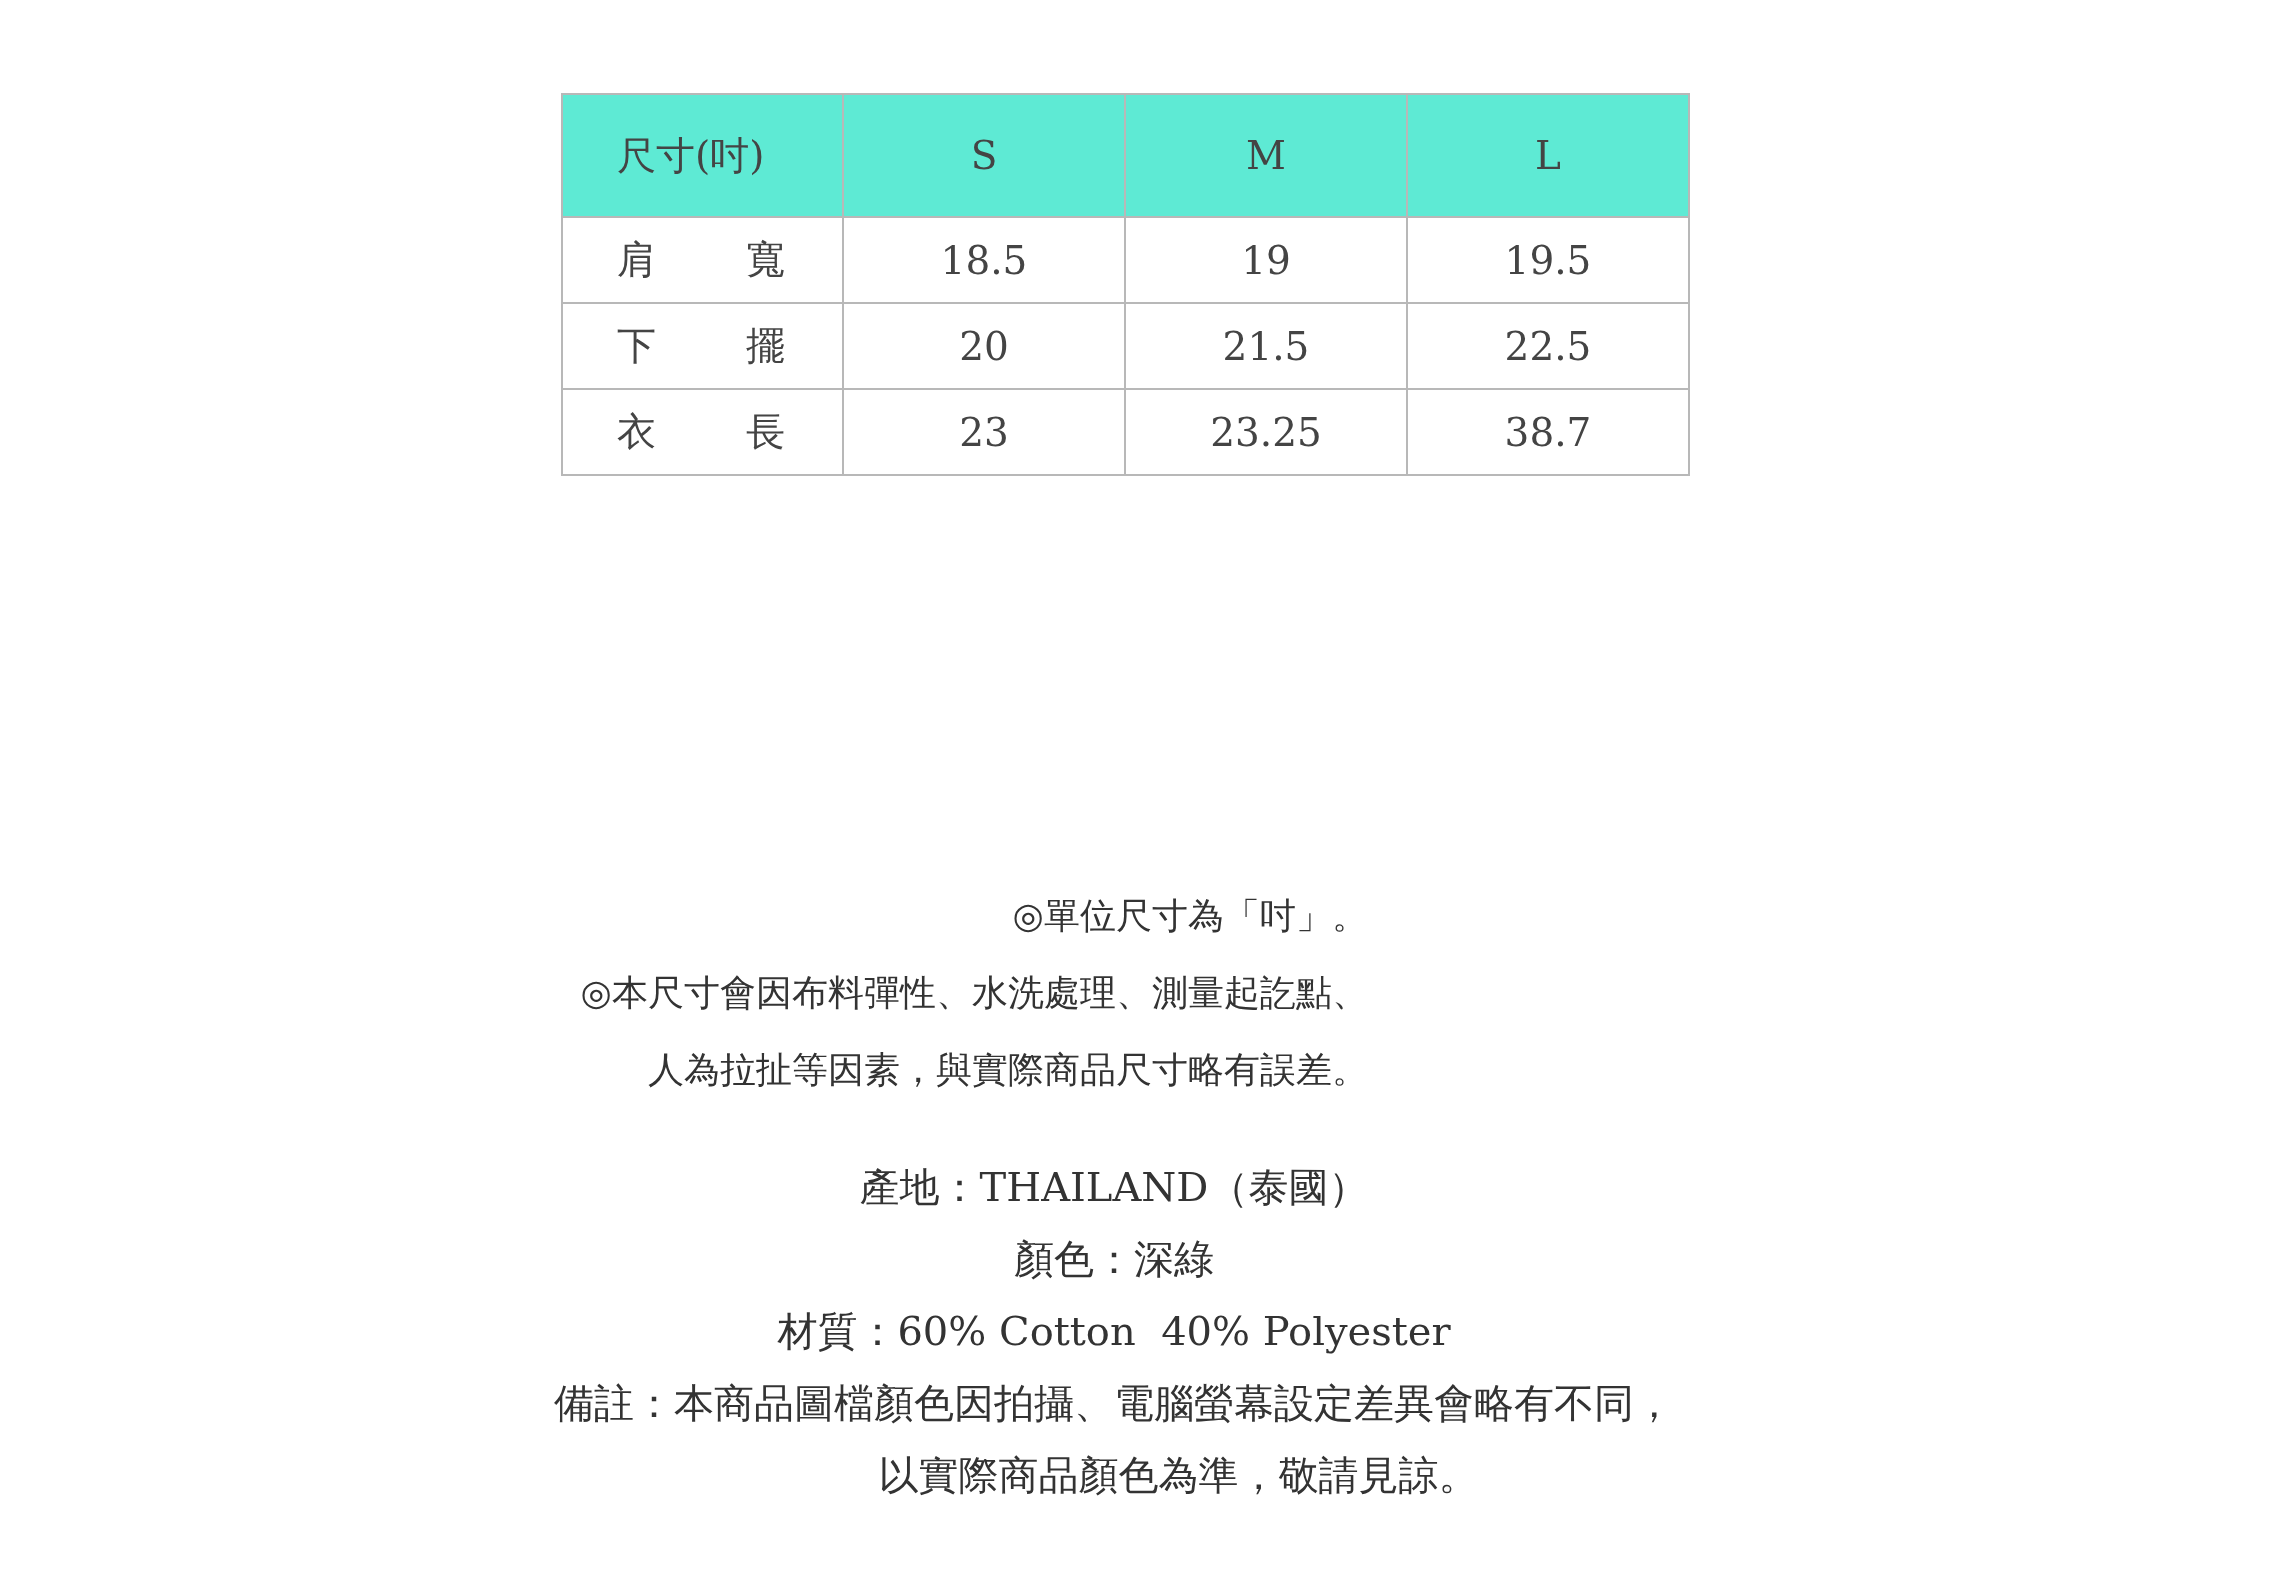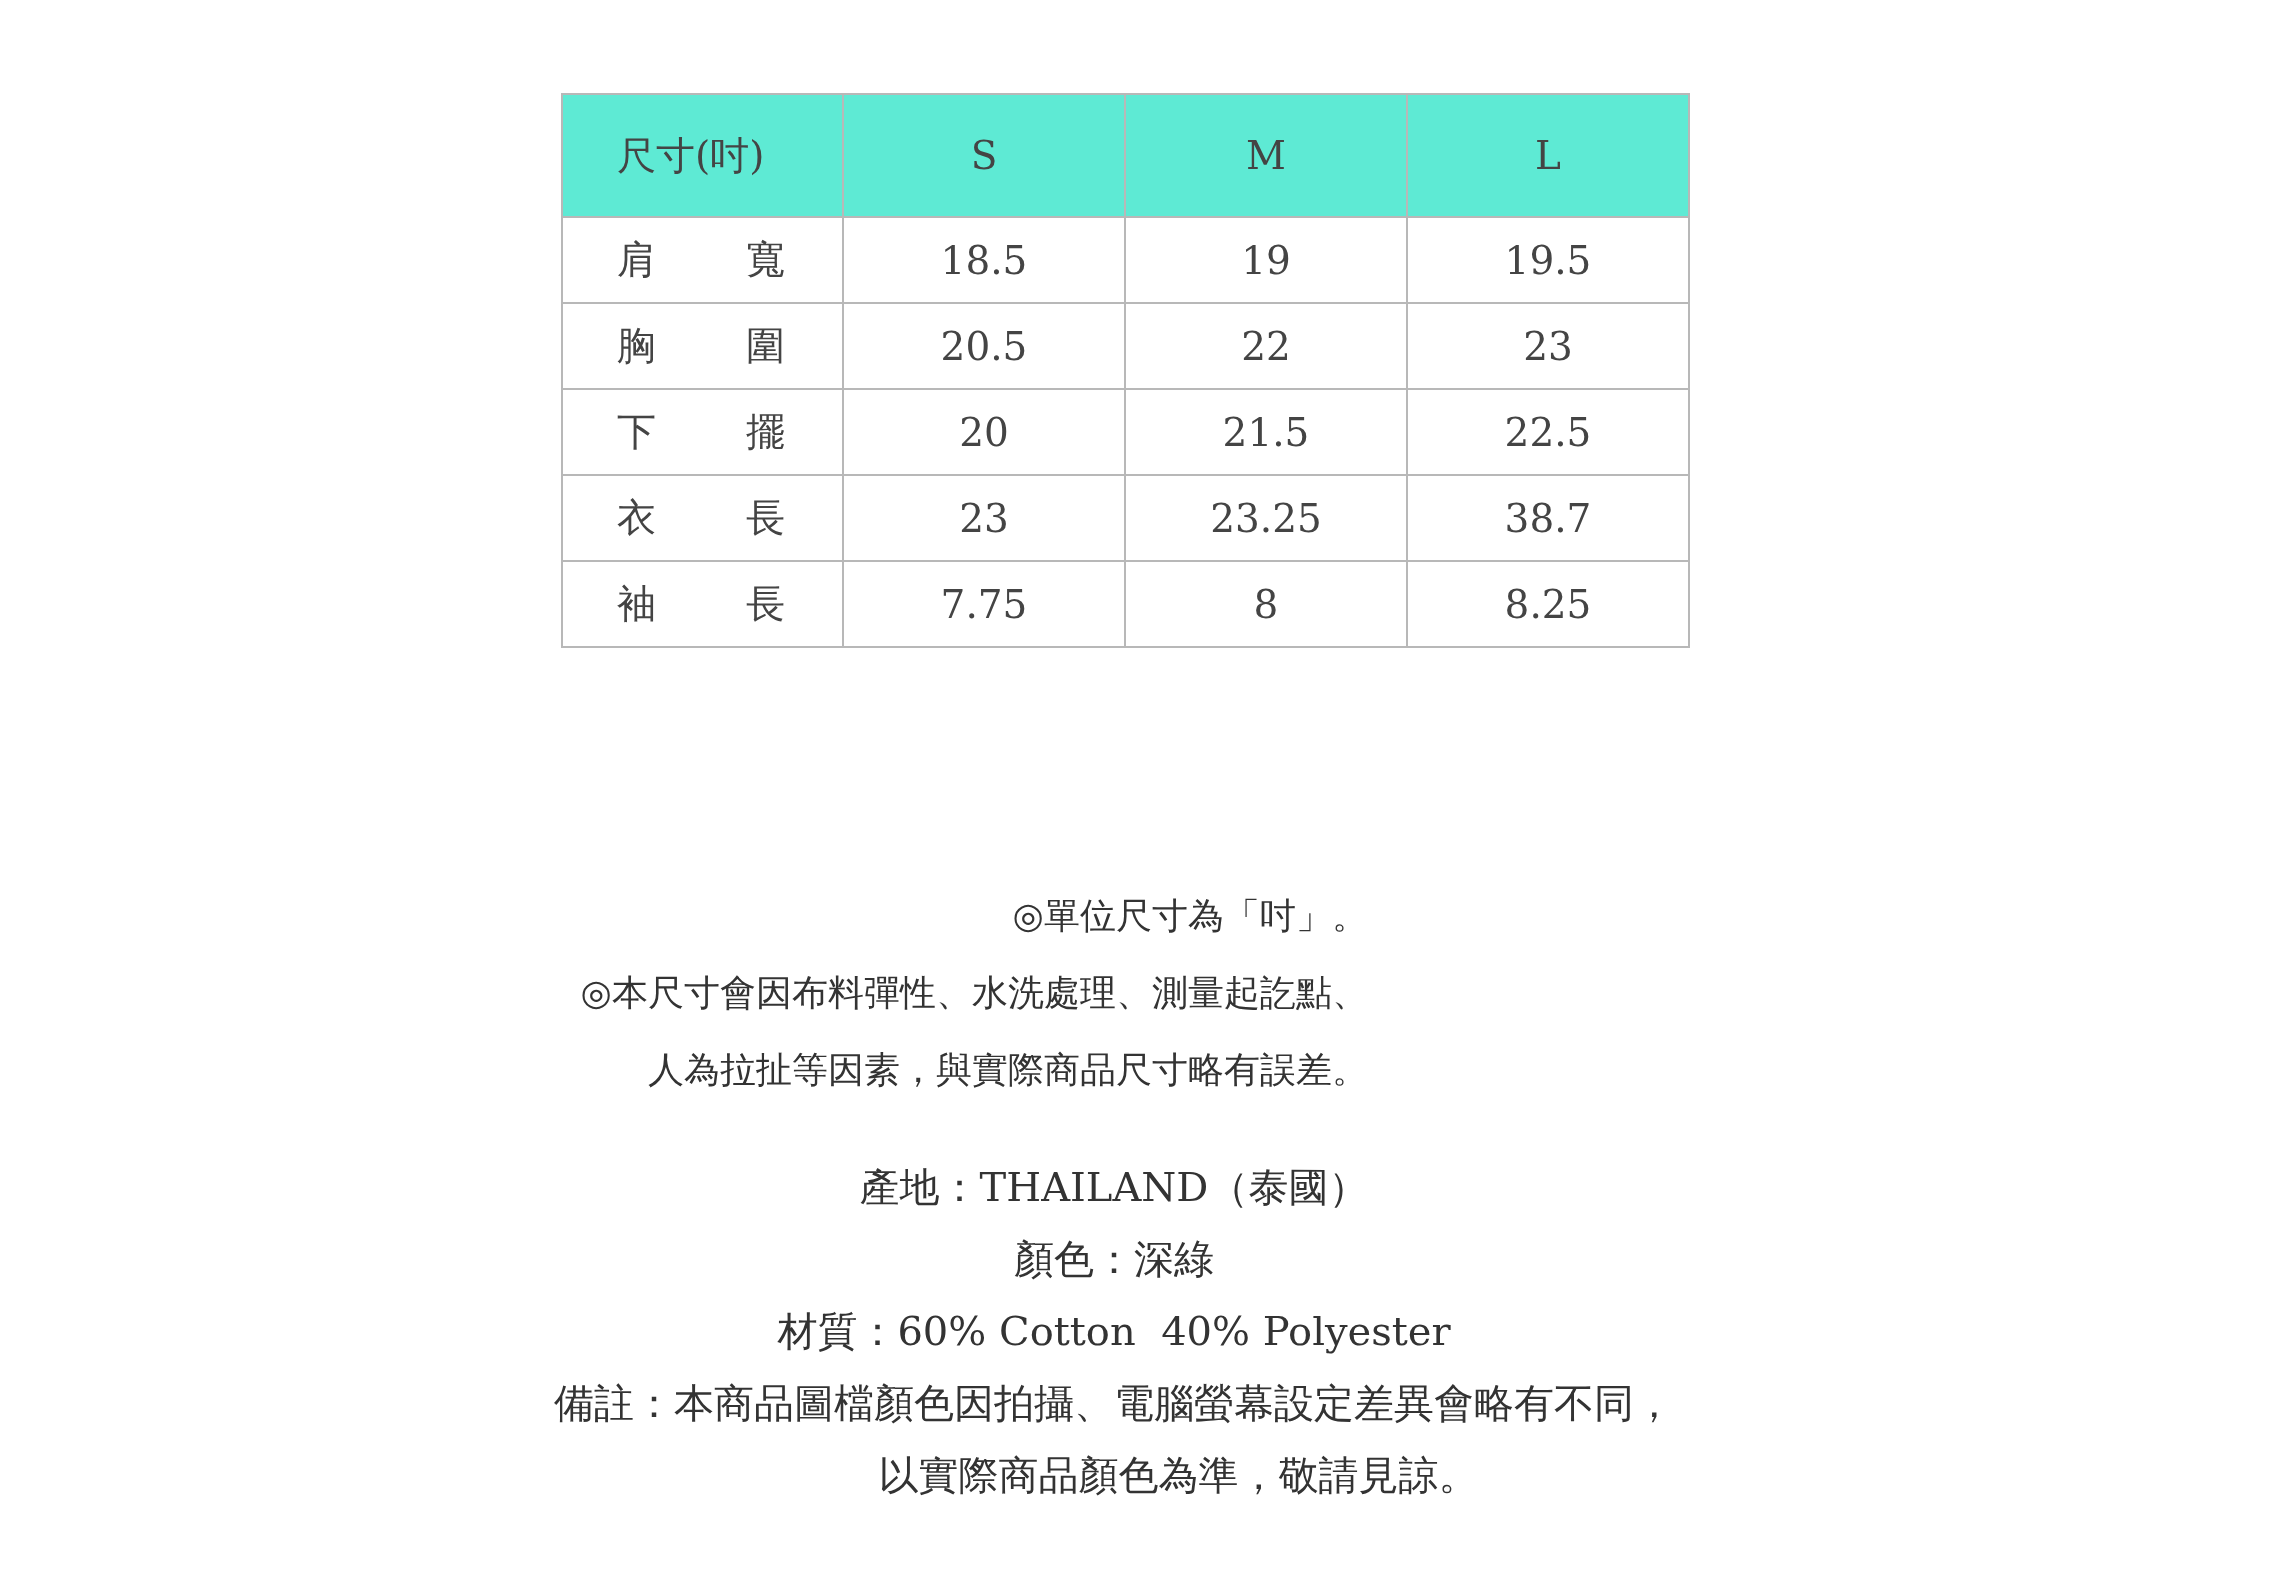--- a/index.html
+++ b/index.html
@@ -45,42 +45,30 @@
     </tr>
   </thead>
   <tbody>
     <tr>
       <td class="label"><span>肩</span><span class="sp"></span><span>寬</span></td>
       <td>18.5</td>
       <td>19</td>
       <td>19.5</td>
     </tr>
     <tr>
-      <td class="label"><span>胸</span><span class="sp"></span><span>圍</span></td>
-      <td>20.5</td>
-      <td>22</td>
-      <td>23</td>
-    </tr>
-    <tr>
       <td class="label"><span>下</span><span class="sp"></span><span>擺</span></td>
       <td>20</td>
       <td>21.5</td>
       <td>22.5</td>
     </tr>
     <tr>
       <td class="label"><span>衣</span><span class="sp"></span><span>長</span></td>
       <td>23</td>
       <td>23.25</td>
       <td>38.7</td>
-    </tr>
-    <tr>
-      <td class="label"><span>袖</span><span class="sp"></span><span>長</span></td>
-      <td>7.75</td>
-      <td>8</td>
-      <td>8.25</td>
     </tr>
   </tbody>
 </table>
 
 <div class="notes">
   <div>◎單位尺寸為「吋」。</div>
   <div>◎本尺寸會因布料彈性、水洗處理、測量起訖點、</div>
   <div class="indent">人為拉扯等因素，與實際商品尺寸略有誤差。</div>
 </div>
 

